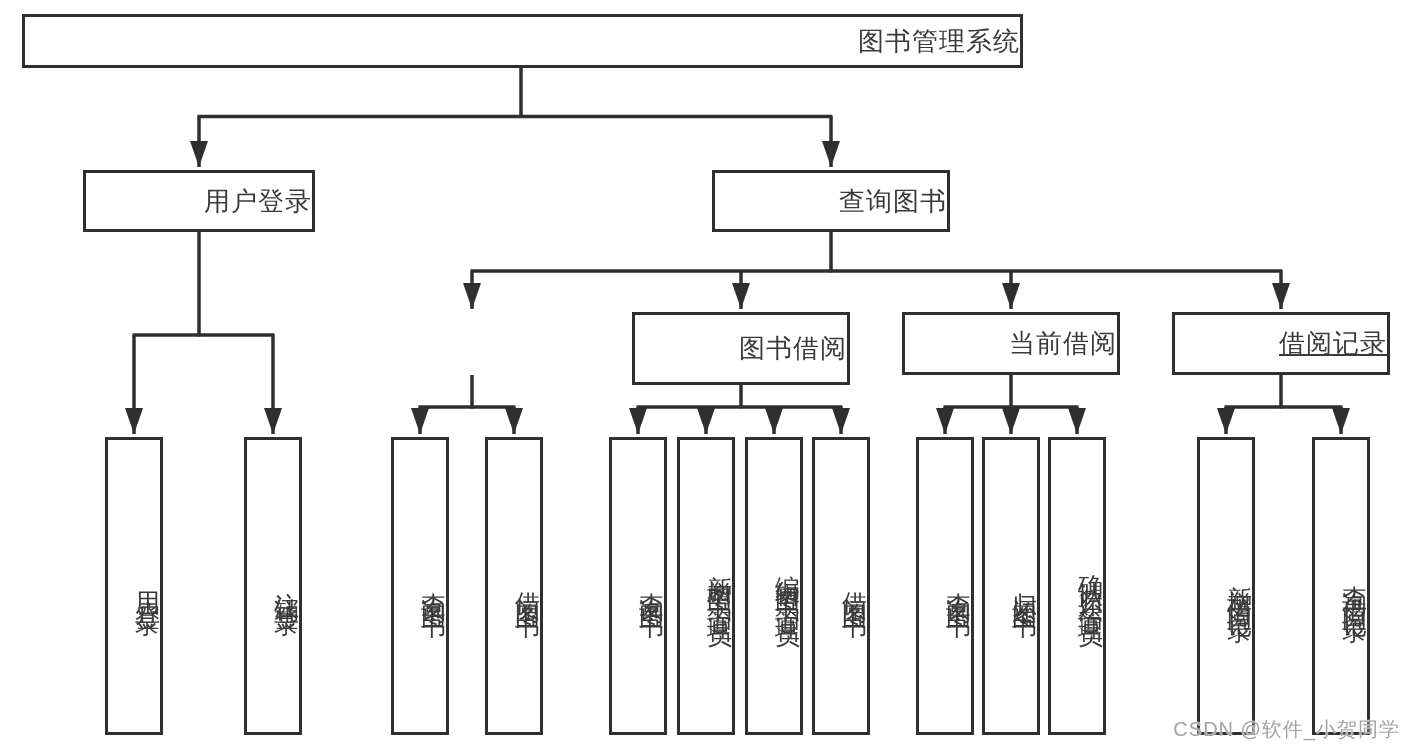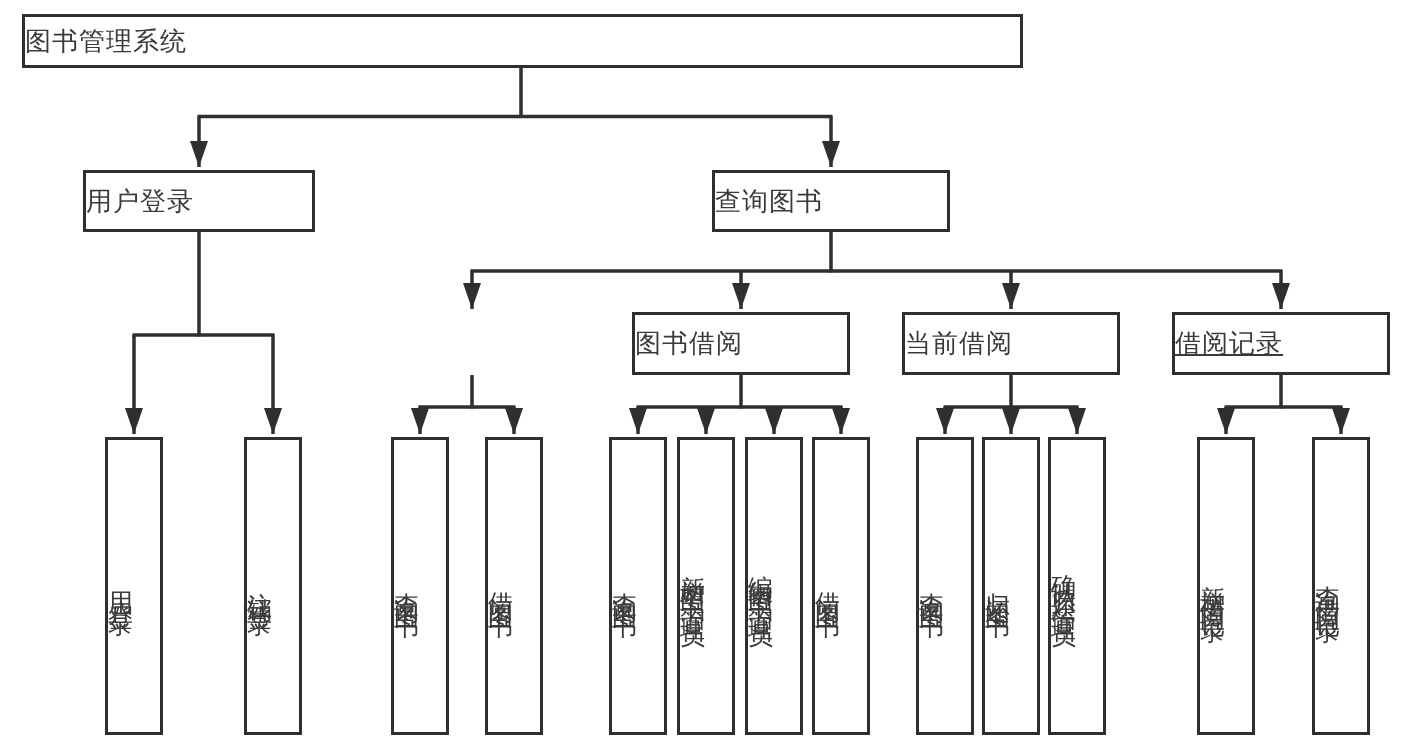--- a/index.html
+++ b/index.html
@@ -15,21 +15,21 @@
     position: absolute;
     left: 0; top: 0;
   }
   .node {
     position: absolute;
     box-sizing: border-box;
     border: 3px solid #2f2f2f;
     background: #ffffff;
     display: flex;
     align-items: center;
-    justify-content: flex-start;
+    justify-content: flex-end;
     color: #3a3a3a;
   }
   .h-label {
     font-size: 26px;
     letter-spacing: 1px;
     white-space: nowrap;
   }
   .leaf .v-label {
     writing-mode: vertical-rl;
     text-orientation: mixed;
@@ -108,21 +108,21 @@
     <span class="h-label">图书管理系统</span>
   </div>
 
   <div class="node" style="left:83px; top:170px; width:232px; height:62px;">
     <span class="h-label">用户登录</span>
   </div>
   <div class="node" style="left:712px; top:170px; width:238px; height:62px;">
     <span class="h-label">查询图书</span>
   </div>
 
-  <div class="node" style="left:632px; top:312px; width:218px; height:63px;">
+  <div class="node" style="left:632px; top:312px; width:218px; height:73px;">
     <span class="h-label">图书借阅</span>
   </div>
   <div class="node" style="left:902px; top:312px; width:218px; height:63px;font-family:Liberation Serif, serif;">
     <span class="h-label">当前借阅</span>
   </div>
   <div class="node" style="left:1172px; top:312px; width:218px; height:63px;text-decoration:underline;">
     <span class="h-label">借阅记录</span>
   </div>
 
   <div class="node leaf" style="left:105px; top:437px; width:58px; height:298px;">
@@ -162,14 +162,15 @@
     <span class="v-label">确认归还（管理员）</span>
   </div>
 
   <div class="node leaf" style="left:1197px; top:437px; width:58px; height:298px;">
     <span class="v-label">新增借阅记录</span>
   </div>
   <div class="node leaf" style="left:1312px; top:437px; width:58px; height:298px;">
     <span class="v-label">查询借阅记录</span>
   </div>
 
+  <div class="watermark">CSDN @软件_小贺同学</div>
 
 </div>
 
 </body></html>

